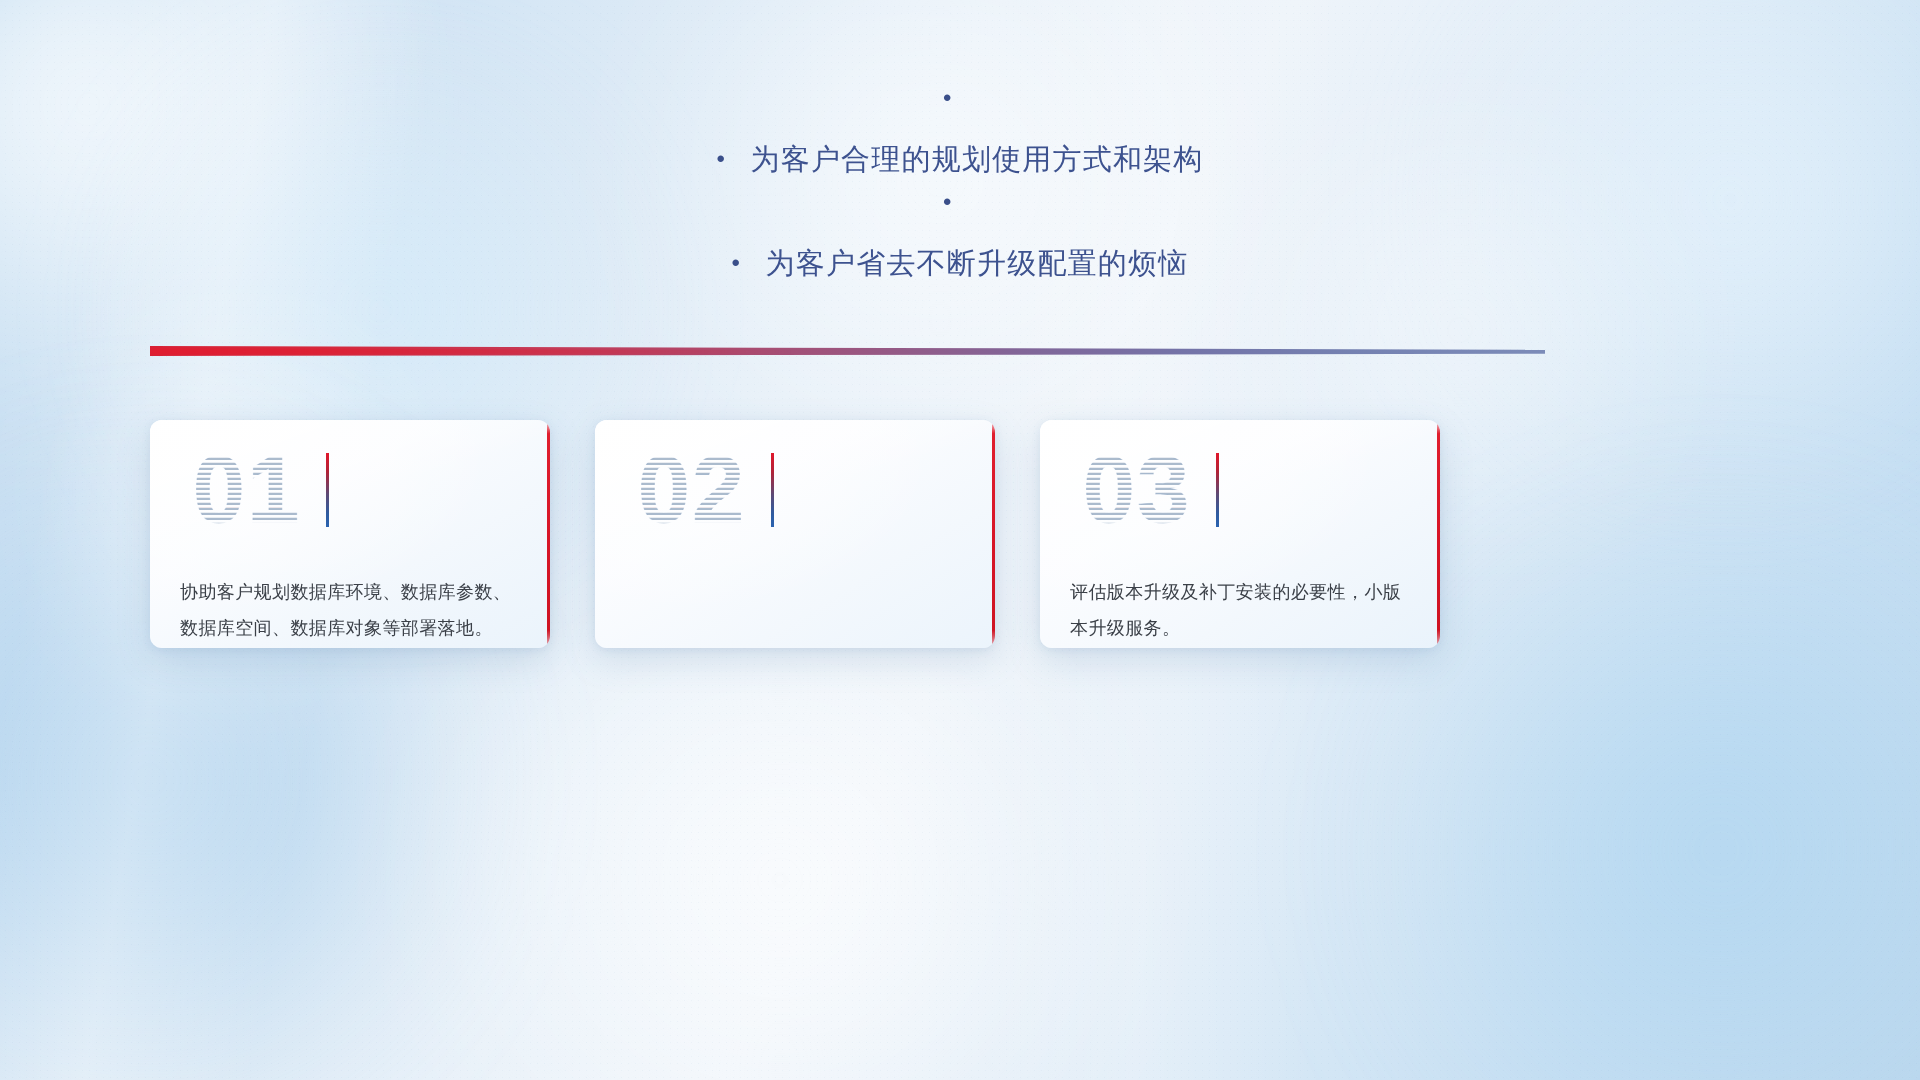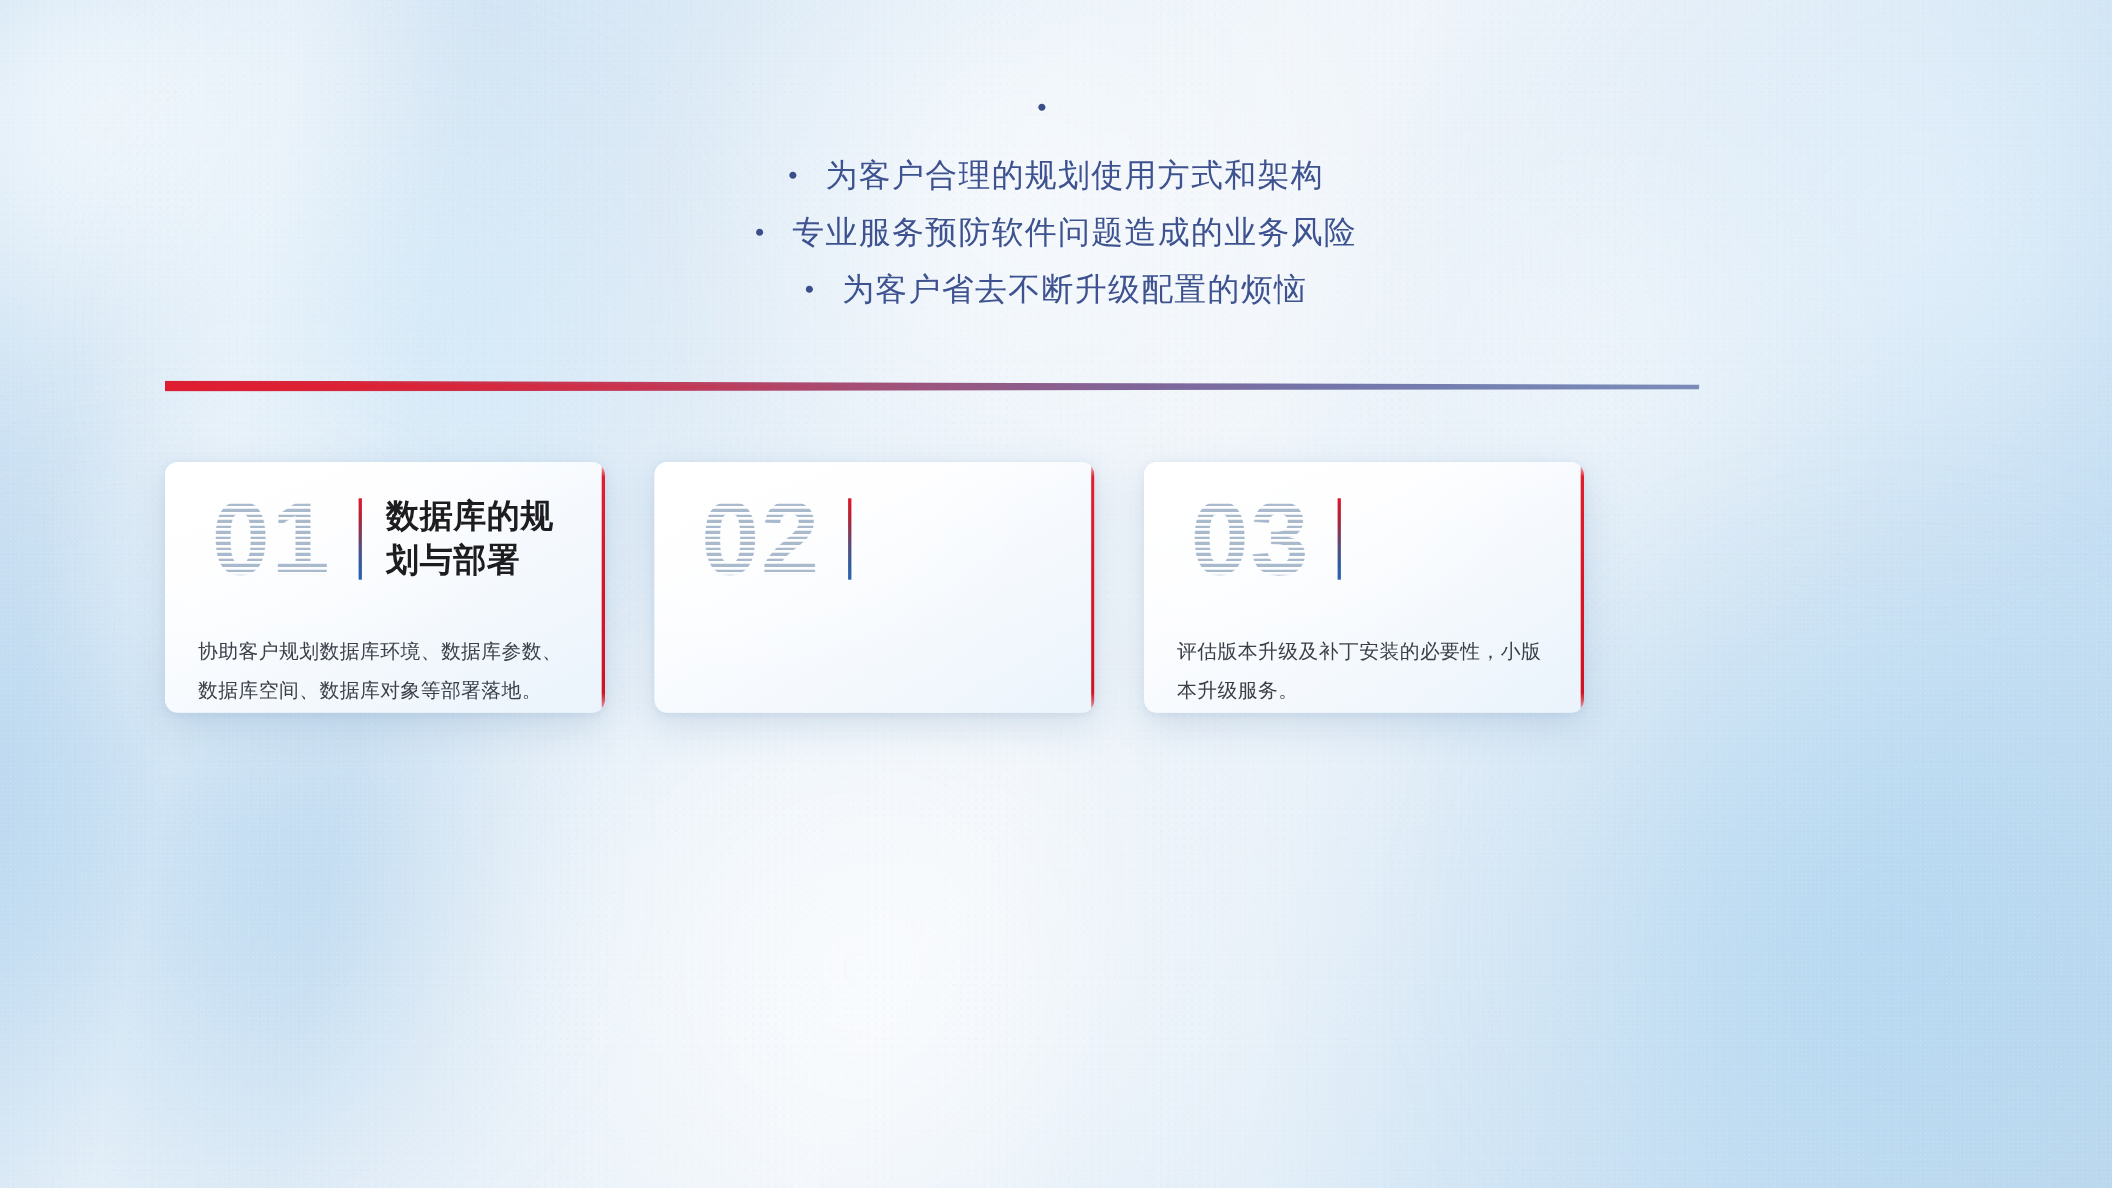--- a/index.html
+++ b/index.html
@@ -232,21 +232,20 @@
     <span class="bullet-dot">•</span>
   </div>
 
   <div class="bullet-row">
     <span class="bullet-dot">•</span>
     <span class="bullet-text">为客户合理的规划使用方式和架构</span>
   </div>
 
   <div class="bullet-row">
     <span class="bullet-dot">•</span>
-    <span class="bullet-text">专业服务预防软件问题造成的业务风险</span>
   </div>
 
   <div class="bullet-row">
     <span class="bullet-dot">•</span>
     <span class="bullet-text">为客户省去不断升级配置的烦恼</span>
   </div>
 
 </div>
 
 <div class="divider-wrap">
@@ -258,21 +257,20 @@
 
   <div class="card">
     <div class="card-sheen"></div>
     <div class="card-texture"></div>
     <div class="card-head">
       <div class="card-num">
         <span>01</span>
         <span class="card-num-tint">01</span>
       </div>
       <div class="card-rule"></div>
-      <div class="card-title">数据库的规划与部署</div>
     </div>
     <div class="card-body">协助客户规划数据库环境、数据库参数、数据库空间、数据库对象等部署落地。</div>
   </div>
 
   <div class="card">
     <div class="card-sheen"></div>
     <div class="card-texture"></div>
     <div class="card-head">
       <div class="card-num">
         <span>02</span>

